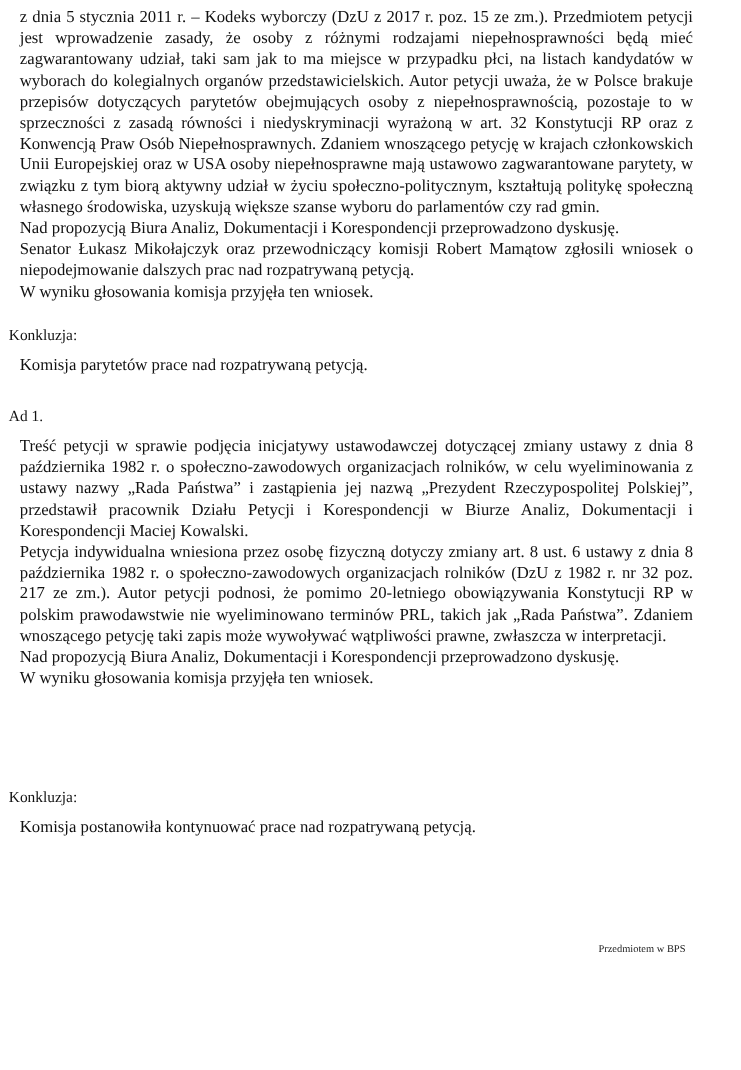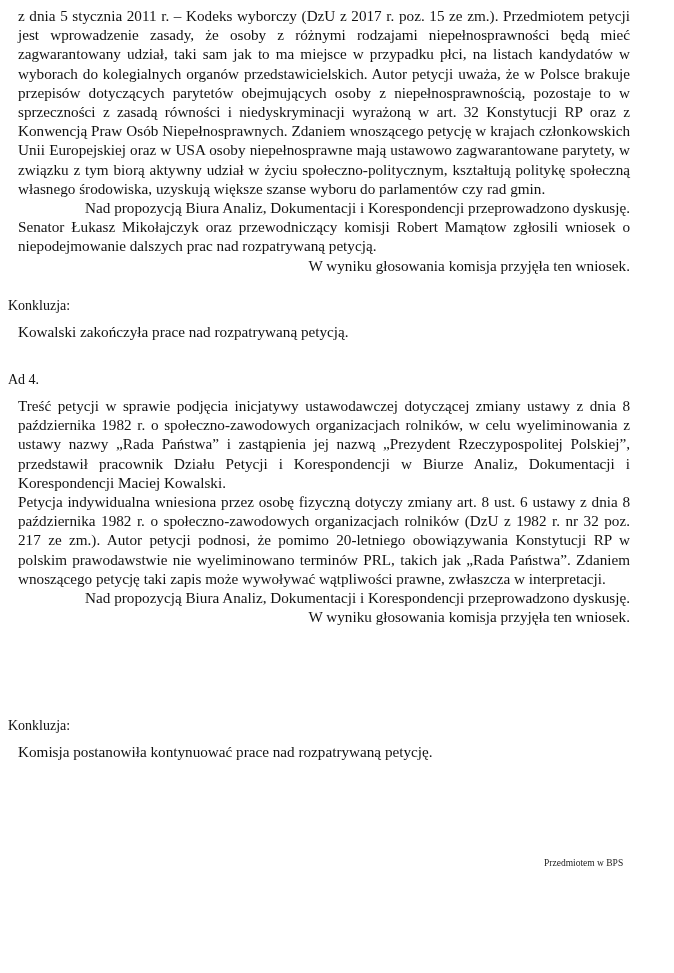--- a/index.html
+++ b/index.html
@@ -27,21 +27,21 @@
       left: 18px;
       width: 612px;
       font-size: 15.2px;
       line-height: 19.2px;
     }
     .para {
       text-align: justify;
       margin: 0;
     }
     .line-left {
-      text-align: right;
+      text-align: left;
       margin: 0;
     }
     .heading {
       position: absolute;
       left: 8px;
       font-weight: normal;
       font-size: 14px;
       line-height: 19px;
       margin: 0;
     }
@@ -67,28 +67,28 @@
 <div class="page">
 
   <div class="block" style="top:6px;">
     <p class="para">z dnia 5 stycznia 2011 r. – Kodeks wyborczy (DzU z 2017 r. poz. 15 ze zm.). Przedmiotem petycji jest wprowadzenie zasady, że osoby z różnymi rodzajami niepełnosprawności będą mieć zagwarantowany udział, taki sam jak to ma miejsce w przypadku płci, na listach kandydatów w wyborach do kolegialnych organów przedstawicielskich. Autor petycji uważa, że w Polsce brakuje przepisów dotyczących parytetów obejmujących osoby z niepełnosprawnością, pozostaje to w sprzeczności z zasadą równości i niedyskryminacji wyrażoną w art. 32 Konstytucji RP oraz z Konwencją Praw Osób Niepełnosprawnych. Zdaniem wnoszącego petycję w krajach członkowskich Unii Europejskiej oraz w USA osoby niepełnosprawne mają ustawowo zagwarantowane parytety, w związku z tym biorą aktywny udział w życiu społeczno-politycznym, kształtują politykę społeczną własnego środowiska, uzyskują większe szanse wyboru do parlamentów czy rad gmin.</p>
     <p class="line-left">Nad propozycją Biura Analiz, Dokumentacji i Korespondencji przeprowadzono dyskusję.</p>
     <p class="para">Senator Łukasz Mikołajczyk oraz przewodniczący komisji Robert Mamątow zgłosili wniosek o niepodejmowanie dalszych prac nad rozpatrywaną petycją.</p>
     <p class="line-left">W wyniku głosowania komisja przyjęła ten wniosek.</p>
   </div>
 
   <h3 class="heading" style="top:296px;">Konkluzja:</h3>
-  <p class="conclusion" style="top:322px;">Kowalski zakończyła prace nad rozpatrywaną petycją.</p>
+  <p class="conclusion" style="top:322px;">Komisja parytetów prace nad rozpatrywaną petycją.</p>
 
-  <h3 class="heading" style="top:370px;">Ad 4.</h3>
+  <h3 class="heading" style="top:370px;">Ad 1.</h3>
 
   <div class="block" style="top:396px;">
     <p class="para">Treść petycji w sprawie podjęcia inicjatywy ustawodawczej dotyczącej zmiany ustawy z dnia 8 października 1982 r. o społeczno-zawodowych organizacjach rolników, w celu wyeliminowania z ustawy nazwy „Rada Państwa” i zastąpienia jej nazwą „Prezydent Rzeczypospolitej Polskiej”, przedstawił pracownik Działu Petycji i Korespondencji w Biurze Analiz, Dokumentacji i Korespondencji Maciej Kowalski.</p>
     <p class="para">Petycja indywidualna wniesiona przez osobę fizyczną dotyczy zmiany art. 8 ust. 6 ustawy z dnia 8 października 1982 r. o społeczno-zawodowych organizacjach rolników (DzU z 1982 r. nr 32 poz. 217 ze zm.). Autor petycji podnosi, że pomimo 20-letniego obowiązywania Konstytucji RP w polskim prawodawstwie nie wyeliminowano terminów PRL, takich jak „Rada Państwa”. Zdaniem wnoszącego petycję taki zapis może wywoływać wątpliwości prawne, zwłaszcza w interpretacji.</p>
     <p class="line-left">Nad propozycją Biura Analiz, Dokumentacji i Korespondencji przeprowadzono dyskusję.</p>
     <p class="line-left">W wyniku głosowania komisja przyjęła ten wniosek.</p>
   </div>
 
   <h3 class="heading" style="top:716px;">Konkluzja:</h3>
-  <p class="conclusion" style="top:742px;">Komisja postanowiła kontynuować prace nad rozpatrywaną petycję.</p>
+  <p class="conclusion" style="top:742px;">Komisja postanowiła kontynuować prace nad rozpatrywaną petycją.</p>
 
   <div class="footer-note">Przedmiotem w BPS</div>
 </div>
 
 </body></html>

